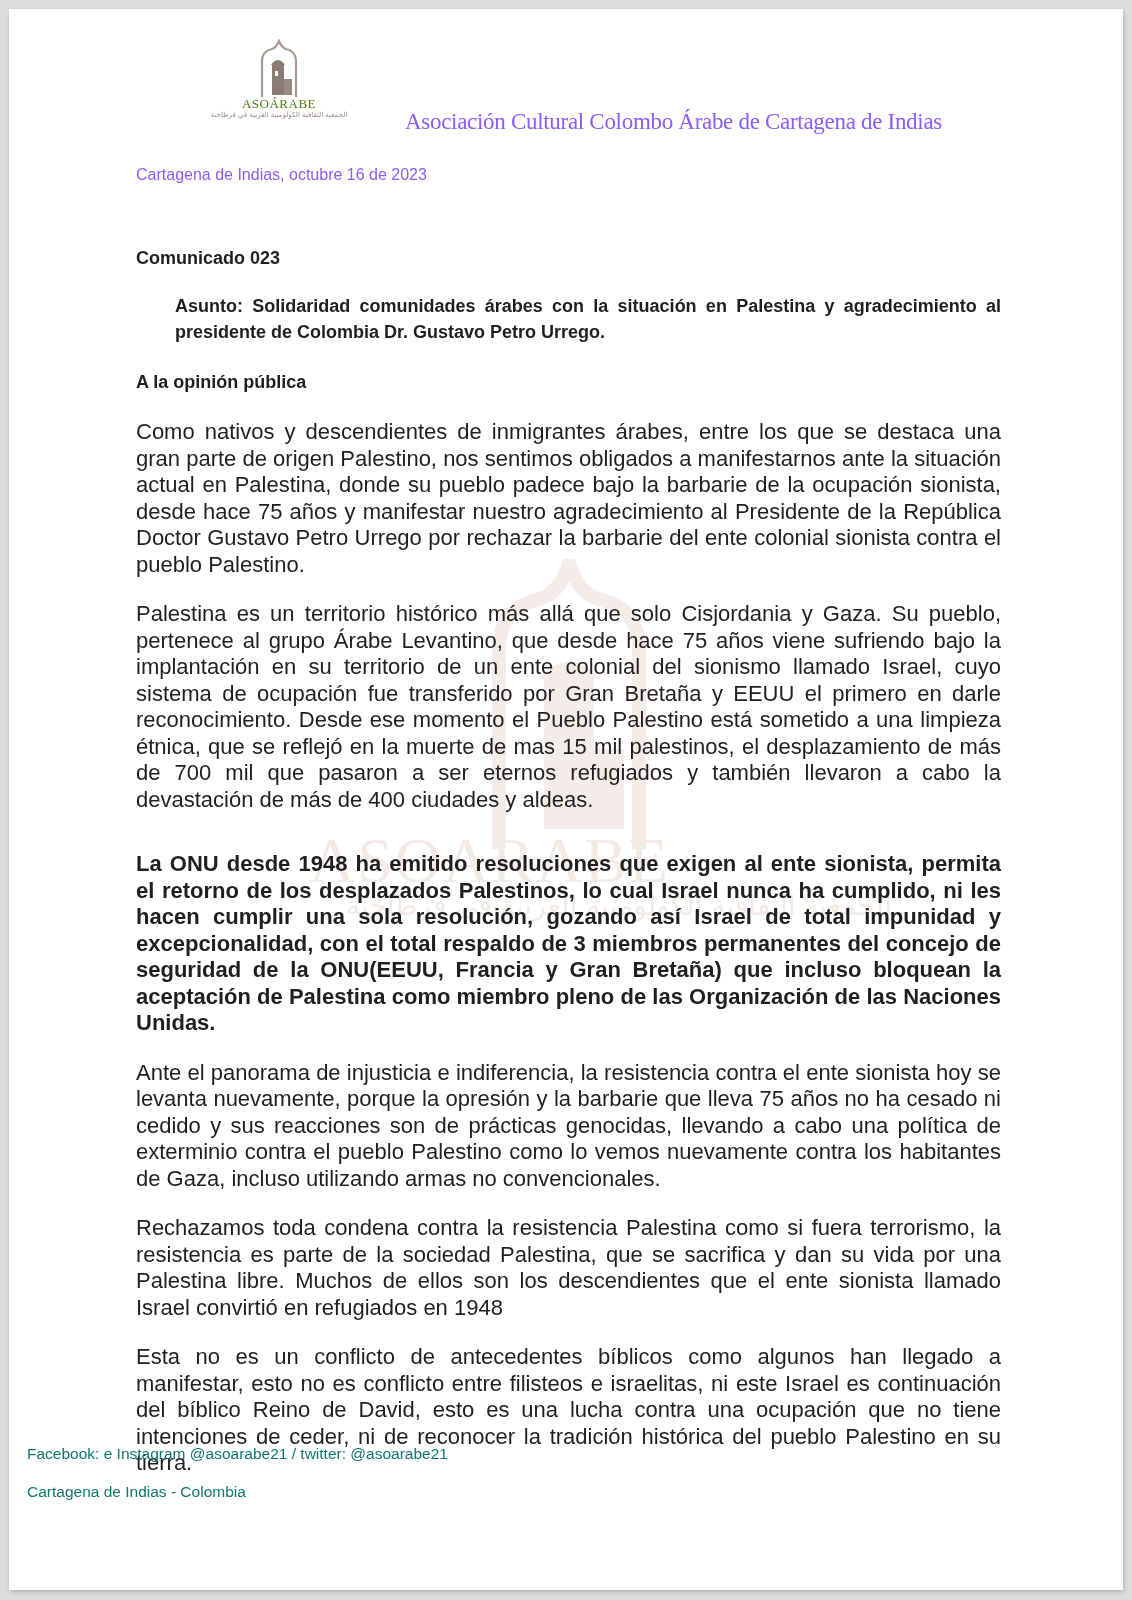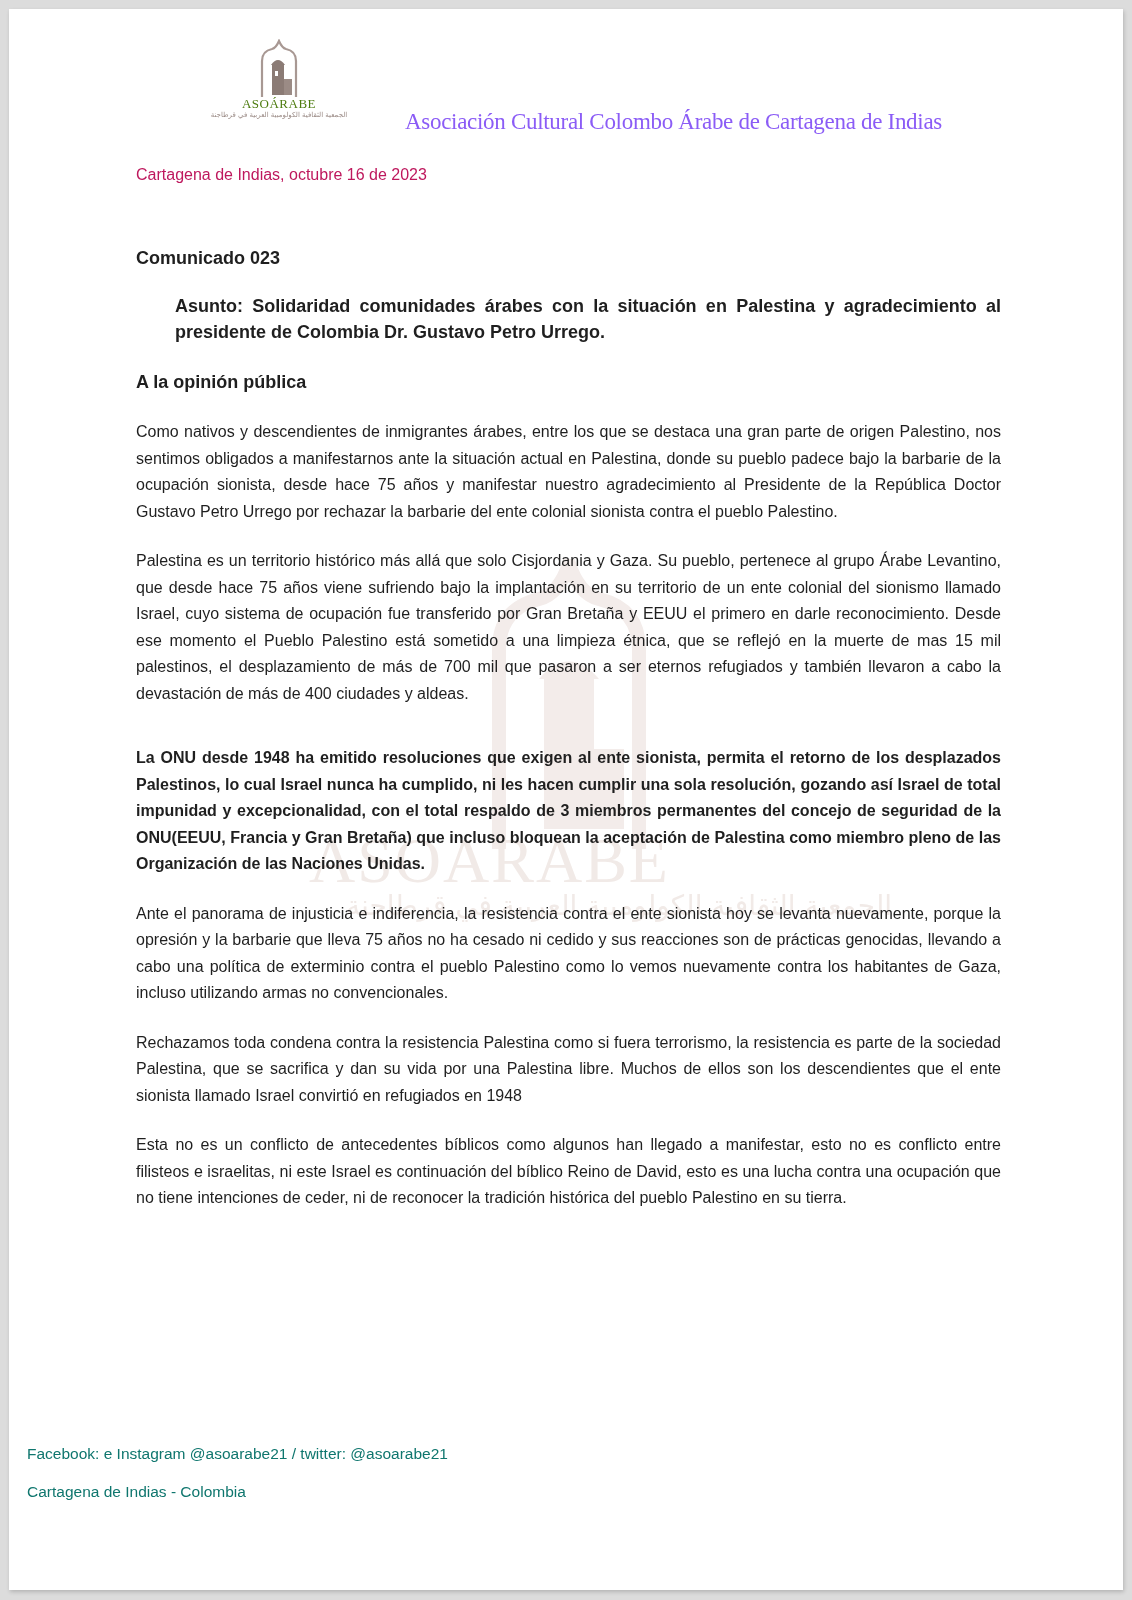--- a/index.html
+++ b/index.html
@@ -85,35 +85,35 @@
   .content {
     position: absolute;
     left: 127px; top: 150px;
     width: 865px;
     z-index: 1;
     color: #1f1f1f;
     font-family: "Liberation Sans", "DejaVu Sans", sans-serif;
   }
   .date {
     font-size: 16px;
-    color: #be185d;
+    color: #8b5cf6;
     margin: 5px 0 0 0;
     line-height: 22px;
   }
   .heading {
     font-size: 18px;
     font-weight: bold;
     margin: 0;
     line-height: 26px;
   }
   .h-comunicado { margin-top: 59px; }
   .h-asunto { margin-top: 22px; text-align: justify; margin-left: 39px; }
   .h-opinion { margin-top: 24px; }
   .para {
-    font-size: 16px;
+    font-size: 22px;
     line-height: 26.5px;
     text-align: justify;
     margin: 0;
   }
   .p1 { margin-top: 24px; }
   .p2 { margin-top: 23px; }
   .p3 { margin-top: 38px; font-weight: bold; }
   .p4 { margin-top: 23px; }
   .p5 { margin-top: 23px; }
   .p6 { margin-top: 23px; }

